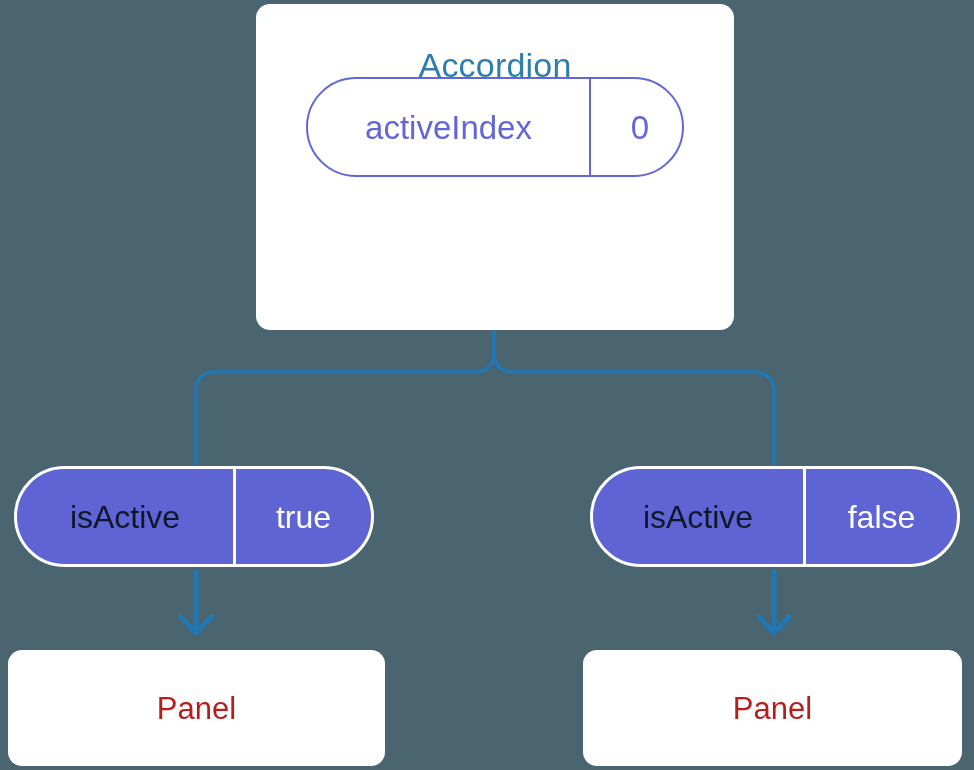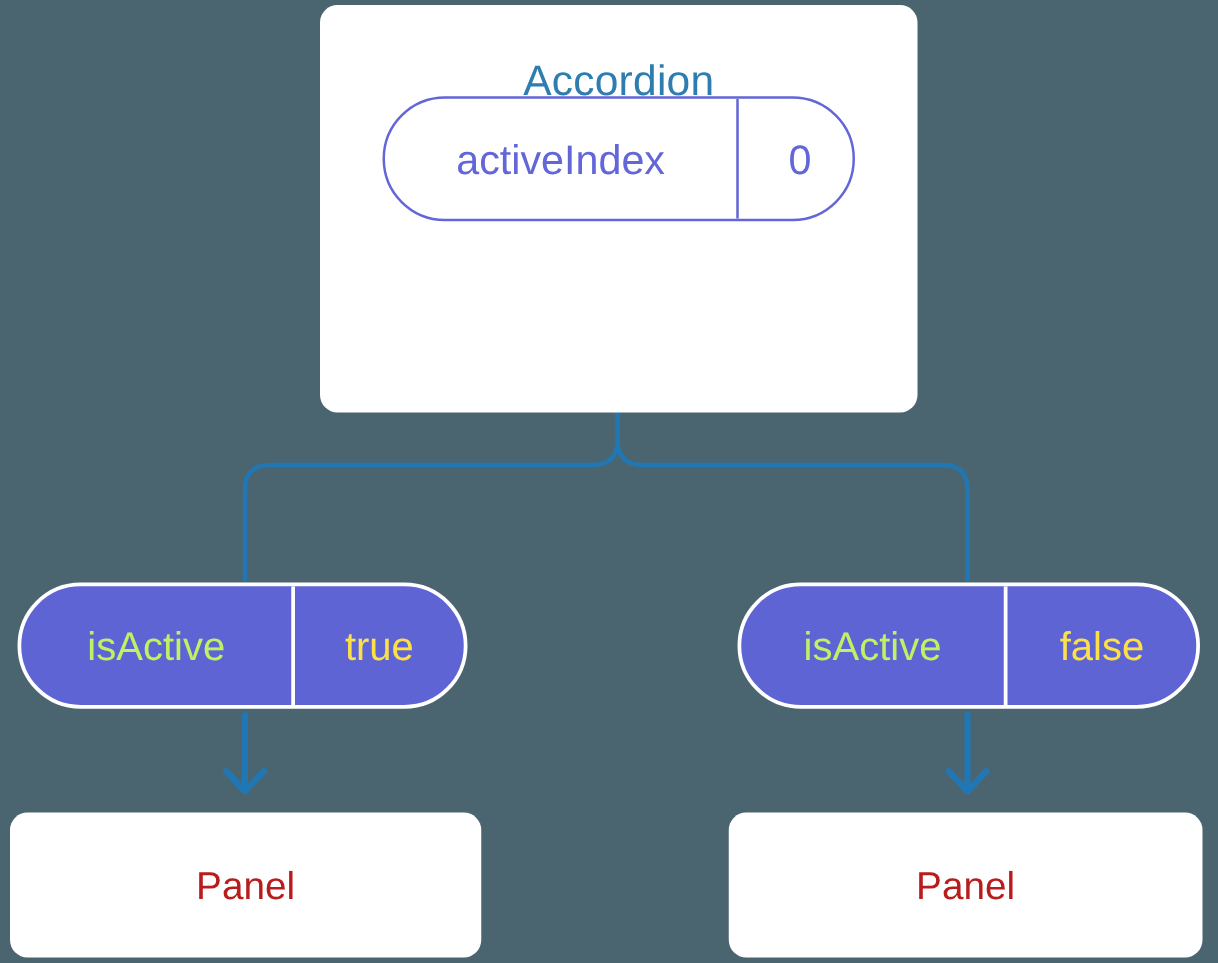--- a/index.html
+++ b/index.html
@@ -120,30 +120,30 @@
     border-radius: 52px;
     display: flex;
     align-items: stretch;
     overflow: hidden;
   }
   .pill-filled .pill-key {
     display: flex;
     align-items: center;
     justify-content: center;
     border-right: 3px solid #ffffff;
-    color: #bef264;
+    color: #0f172a;
     font-size: 32px;
     line-height: 1;
   }
   .pill-filled .pill-val {
     flex: 1 1 auto;
     display: flex;
     align-items: center;
     justify-content: center;
-    color: #fde047;
+    color: #ffffff;
     font-size: 32px;
     line-height: 1;
   }
 
   .pill-left  { left: 14px;  top: 466px; width: 360px; }
   .pill-left  .pill-key { flex: 0 0 219px; }
 
   .pill-right { left: 590px; top: 466px; width: 370px; }
   .pill-right .pill-key { flex: 0 0 213px; }
 </style>

